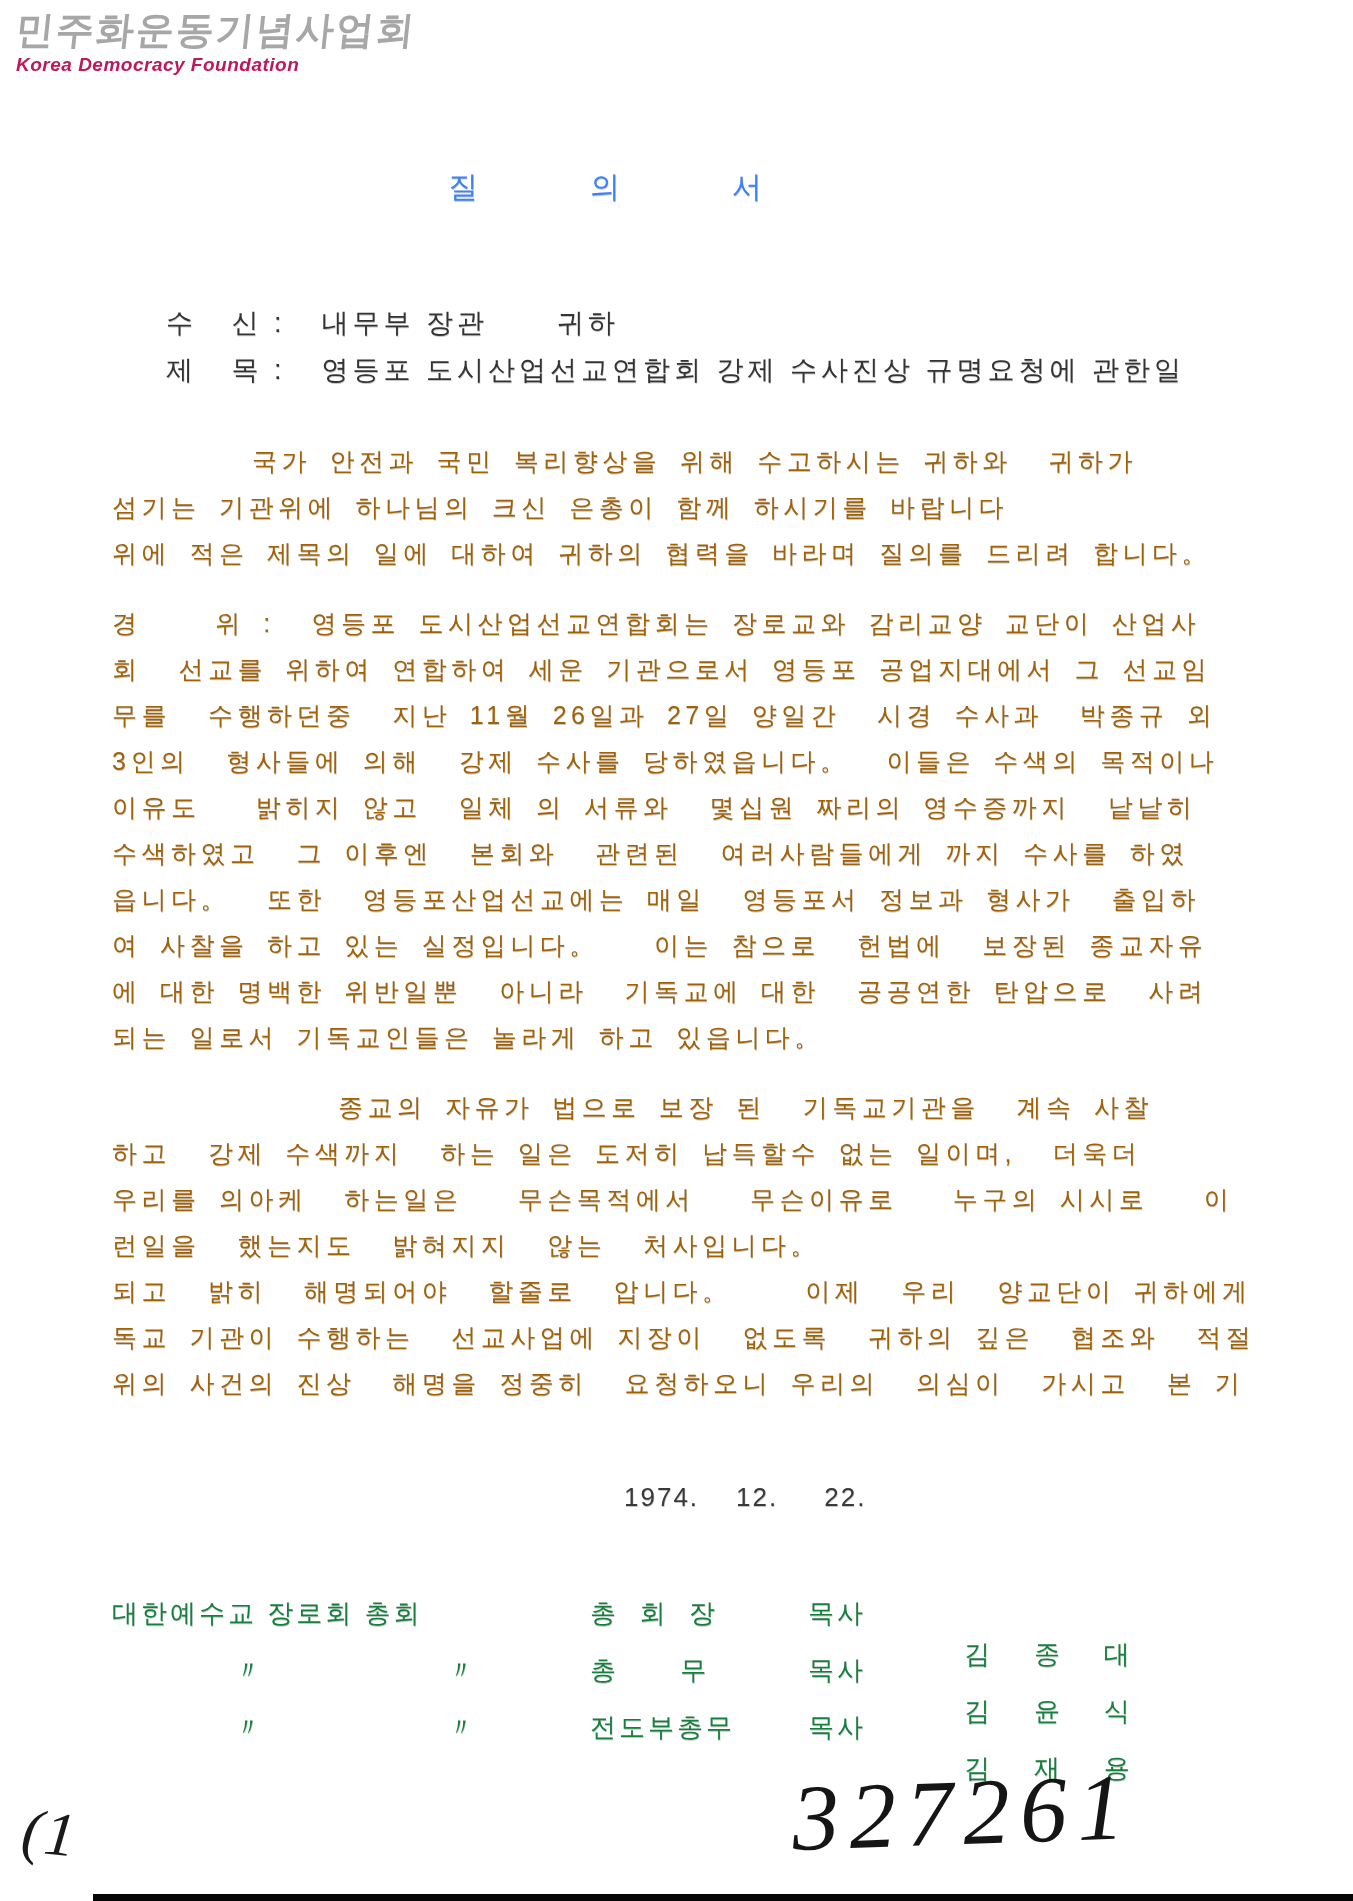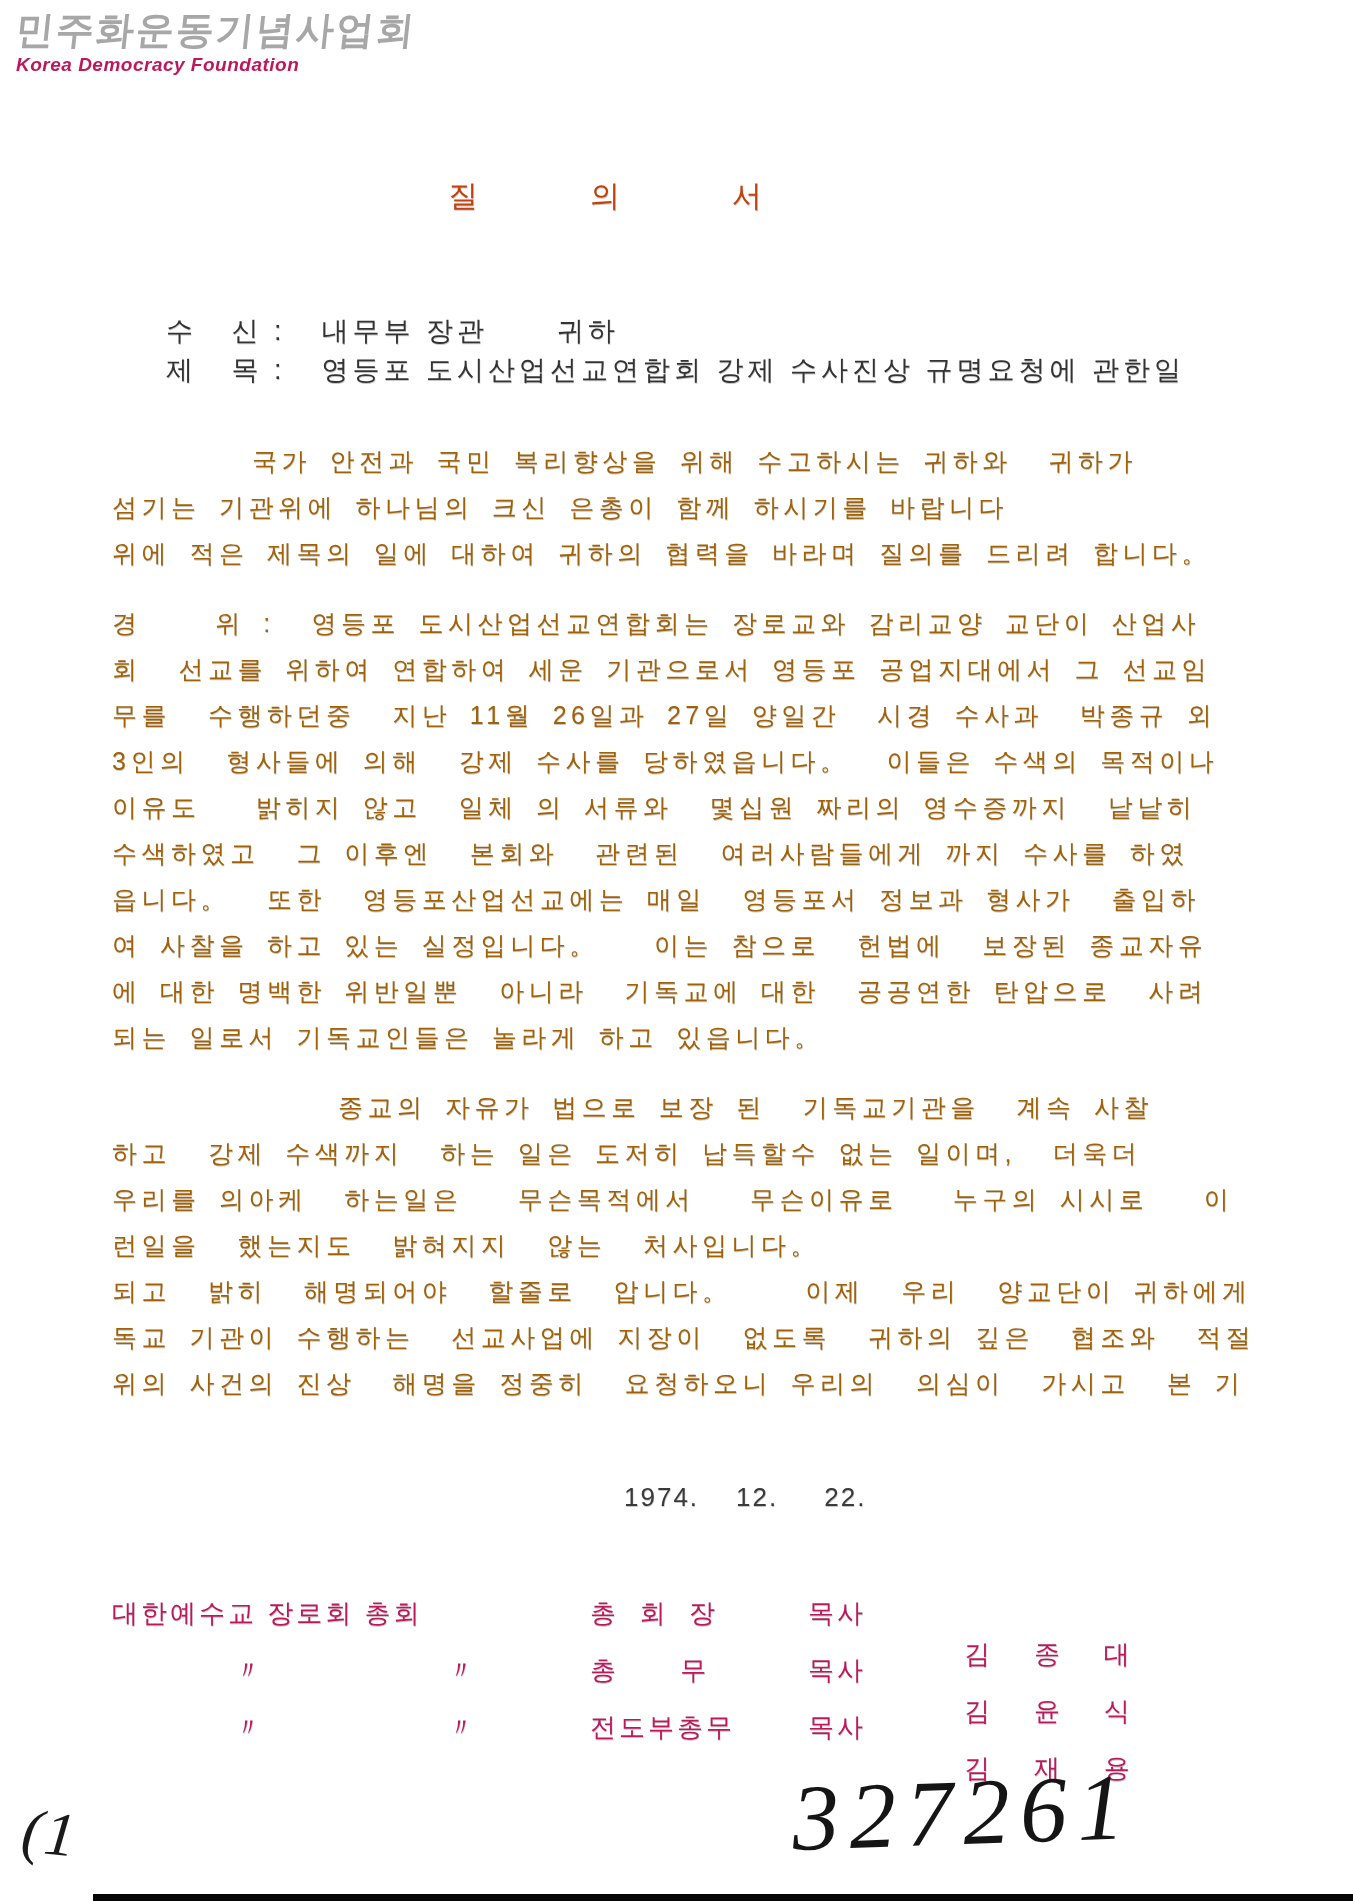--- a/index.html
+++ b/index.html
@@ -18,47 +18,47 @@
     font-size:38px; font-weight:bold; color:#a7a7a7;
     letter-spacing:2px; transform:skewX(-6deg); line-height:1.1;
   }
   .logo-en {
     font-size:19px; font-weight:bold; font-style:italic;
     color:#be185d; letter-spacing:0.5px; margin-top:2px;
   }
   
   .tw { text-shadow:0.5px 0.5px 0 rgba(70,70,70,0.30); }
   .title {
-    position:absolute; top:176px; left:448px; margin:0;
+    position:absolute; top:167px; left:448px; margin:0;
     font-size:30px; font-weight:normal;
-    letter-spacing:112px; white-space:nowrap; color:#c2410c;
+    letter-spacing:112px; white-space:nowrap; color:#3b82f6;
   }
   .meta-line {
     position:absolute; left:120px;
     font-size:27px; letter-spacing:4px; white-space:pre; color:#333;
   }
-  .meta-recipient { top:282px;text-align:center; }
+  .meta-recipient { top:274px;text-align:center; }
   .meta-subject  { top:321px; }
   .meta-label { white-space:pre; margin-right:36px; }
   .meta-value { white-space:pre; }
   .body-text {
     position:absolute; top:438px; left:112px; right:85px;
     font-size:25px; letter-spacing:4.5px; word-spacing:7px; color:#a16207;
   }
   .line { white-space:pre; height:46px; line-height:46px; }
   .gap-before { margin-top:24px; }
   .indent-a { text-indent:140px; }
   .indent-b { text-indent:226px; }
   .date-line {
     position:absolute; top:1482px; left:592px;
     font-size:26px; letter-spacing:2px; white-space:pre; color:#3a3a3a;margin-left:32px;
   }
   .signatures {
     position:absolute; top:1596px; left:112px; right:50px;
-    font-size:26px; letter-spacing:3px; color:#be185d;
+    font-size:26px; letter-spacing:3px; color:#15803d;
   }
   .sig-row { display:flex; height:57px; align-items:flex-start; }
   .sig-org   { width:478px; white-space:pre; }
   .sig-role  { width:218px; white-space:pre; }
   .sig-title { width:156px; white-space:pre; }
   .sig-name  { flex:1; white-space:pre;margin-top:41px; }
   
   .hand-number {
     position:absolute; top:1758px; left:792px;
     font-family:"Liberation Serif", serif; font-style:italic;

